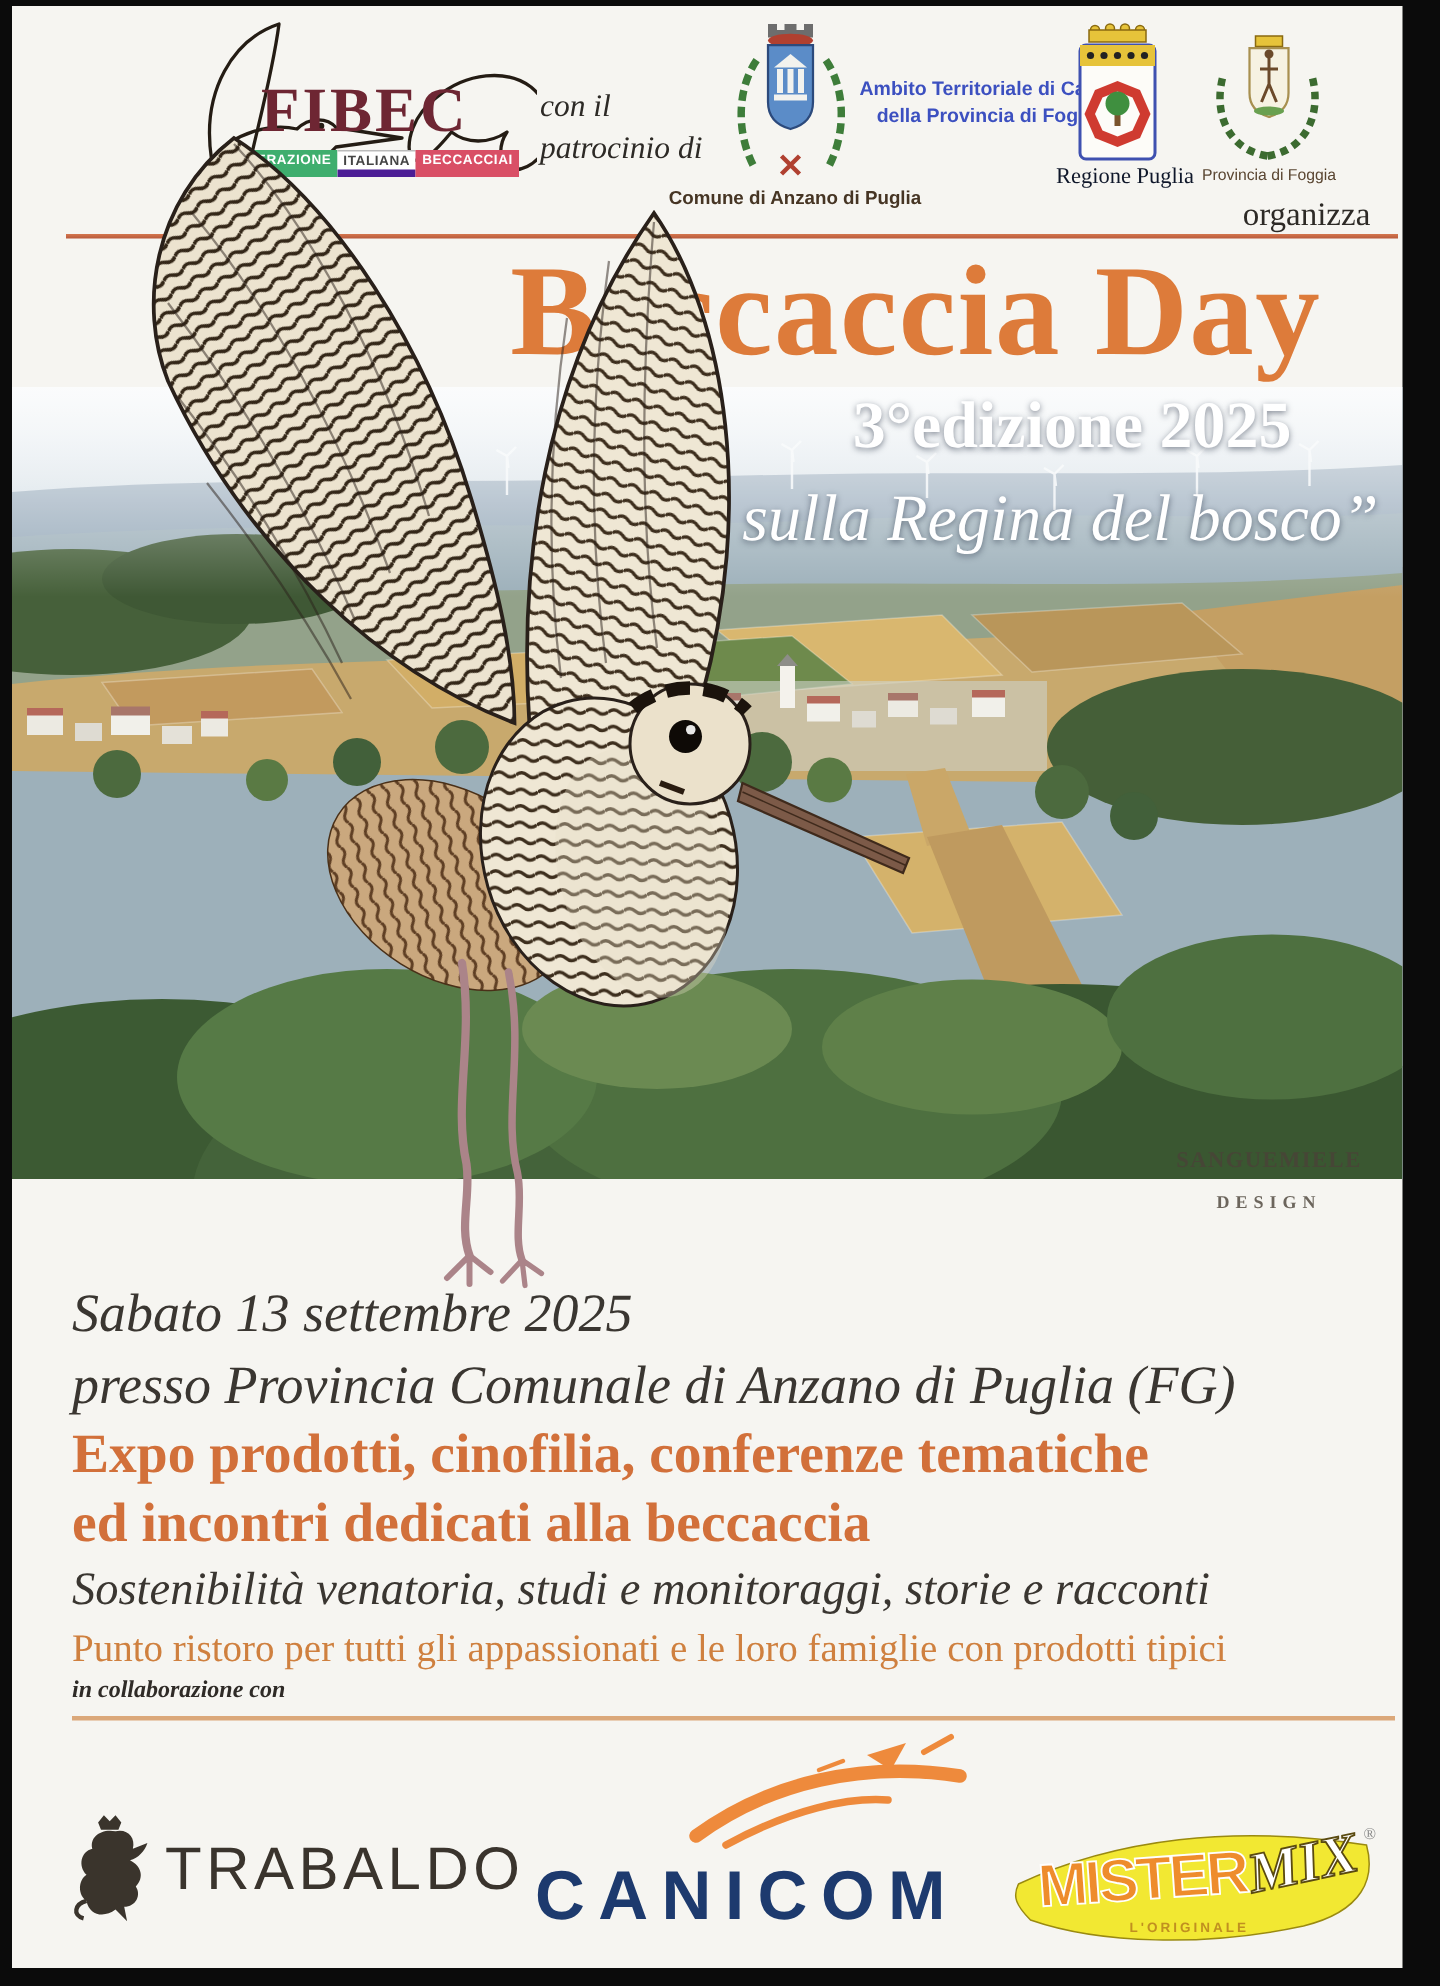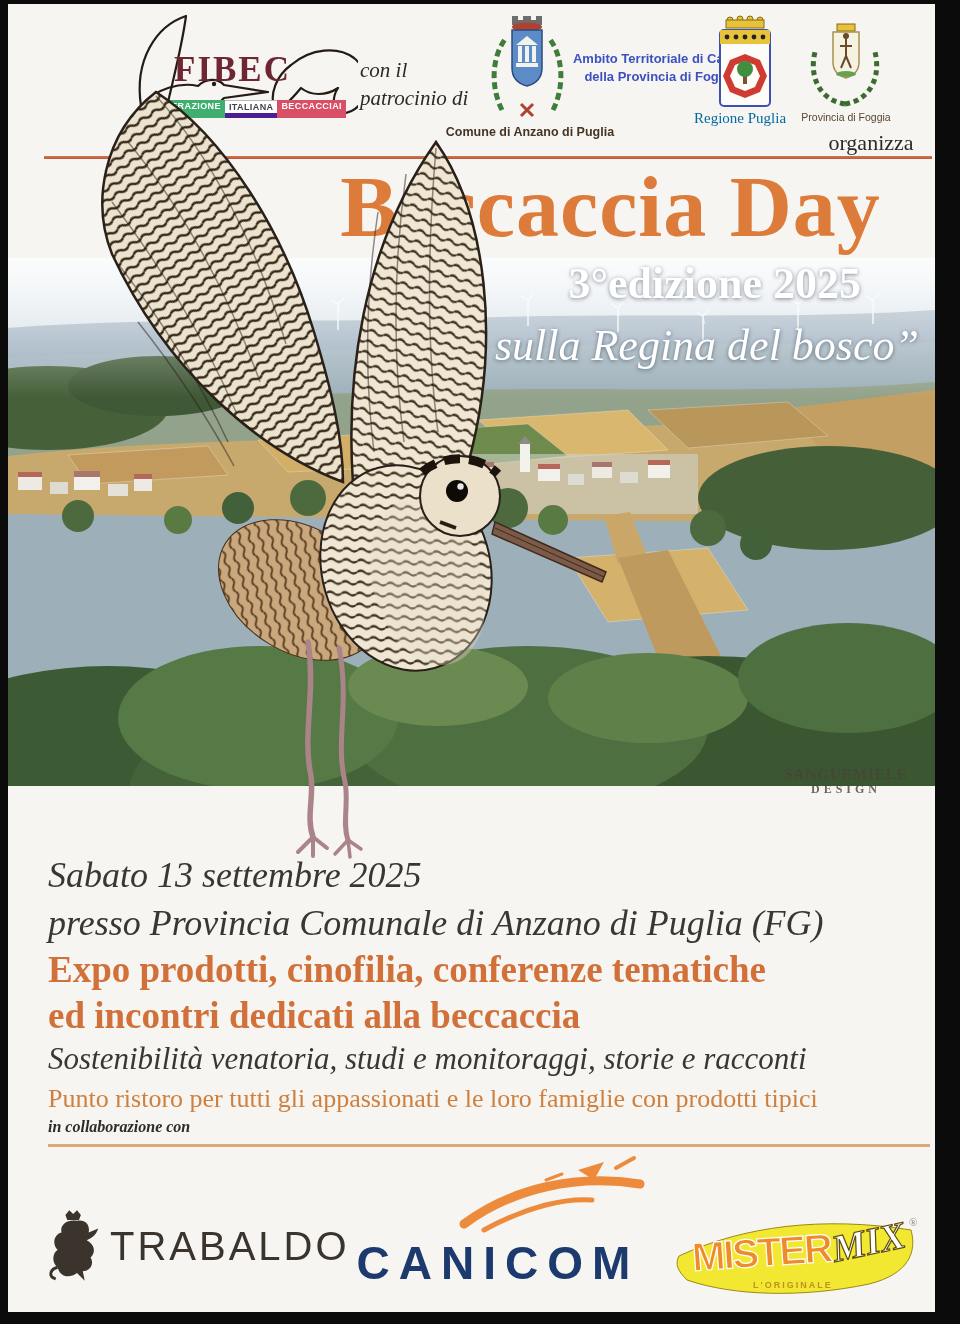--- a/index.html
+++ b/index.html
@@ -5,35 +5,35 @@
   html,body{margin:0;padding:0;}
   body{width:960px;height:1324px;background:#0b0b0b;position:relative;overflow:hidden;
        font-family:"Liberation Serif", serif;}
   .poster{position:absolute;left:8px;top:4px;width:927px;height:1308px;background:#f6f5f1;}
   .abs{position:absolute;}
 
   
   .fibec{left:78px;top:6px;width:272px;height:112px;}
   .fibec svg{position:absolute;left:0;top:0;}
   .fibec-name{position:absolute;left:88px;top:40px;font-family:"Liberation Serif",serif;
-              font-weight:bold;font-size:35px;color:#6e2633;letter-spacing:2px;}
+              font-weight:bold;font-size:42px;color:#6e2633;letter-spacing:2px;}
   .fibec-band{position:absolute;left:62px;top:90px;display:flex;font-family:"Liberation Sans",sans-serif;
               font-size:9px;font-weight:bold;letter-spacing:.4px;white-space:nowrap;}
   .fibec-band span{padding:1px 4px;}
   .chip-green{background:#3fae6e;color:#fff;}
   .chip-white{background:#fff;color:#444;border-top:1px solid #bbb;border-bottom:5px solid #4c1d95;}
   .chip-red{background:#d94f66;color:#fff;text-align:center;}
   .patronage{left:352px;top:52px;width:130px;font-style:italic;font-size:21px;color:#2d2a26;line-height:1.35;}
   .comune-crest{left:472px;top:8px;}
   .comune-caption{left:432px;top:121px;width:180px;text-align:center;font-family:"Liberation Sans",sans-serif;
                   font-size:12.5px;font-weight:bold;color:#463524;}
   .ambito{left:563px;top:46px;width:180px;text-align:center;font-family:"Liberation Sans",sans-serif;
           font-size:13px;font-weight:bold;color:#3c50c0;line-height:1.4;}
   .regione-crest{left:708px;top:10px;}
-  .regione-caption{left:686px;top:106px;width:102px;text-align:left;font-size:15px;color:#0369a1;}
+  .regione-caption{left:686px;top:106px;width:102px;text-align:right;font-size:15px;color:#0f172a;}
   .provincia-crest{left:795px;top:12px;}
   .provincia-caption{left:792px;top:107px;width:92px;text-align:center;font-family:"Liberation Sans",sans-serif;
                      font-size:10.5px;color:#5a4632;}
   .organizza{left:808px;top:126px;width:110px;text-align:center;font-size:22px;color:#2d2a26;}
   .header-rule{left:36px;top:152px;width:888px;height:3px;
                background:linear-gradient(#d4764e,#b85a3c);}
 
   .big-title{left:290px;top:160px;width:625px;text-align:center;font-size:86px;font-weight:600;
              color:#dd7b3a;letter-spacing:1px;line-height:1;}
 
@@ -42,21 +42,21 @@
   .photo svg{position:absolute;left:0;top:0;}
   .edition{position:absolute;right:74px;top:0;font-size:44px;font-weight:bold;color:#fff;
            text-shadow:0 1px 4px rgba(30,40,60,.55);}
   .tagline{position:absolute;right:16px;top:62px;font-size:44px;font-style:italic;color:#fff;
            text-shadow:0 1px 4px rgba(30,40,60,.55);}
 
   .bird{left:0;top:78px;pointer-events:none;}
 
   .watermark{left:762px;top:762px;width:152px;text-align:center;color:#4a4238;opacity:.8;line-height:1.15;}
   .wm1{font-weight:bold;font-size:15px;letter-spacing:1px;}
-  .wm2{font-weight:bold;font-size:12px;letter-spacing:4px;}
+  .wm2{font-weight:bold;font-size:12px;letter-spacing:4px;margin-top:12px;}
 
   
   .t-date{left:40px;top:850px;font-style:italic;font-size:36px;color:#3a3631;}
   .t-venue{left:40px;top:898px;font-style:italic;font-size:36px;color:#3a3631;}
   .t-head1{left:40px;top:944px;font-weight:bold;font-size:37px;color:#d2703a;}
   .t-head2{left:40px;top:990px;font-weight:bold;font-size:37px;color:#d2703a;}
   .t-sub{left:40px;top:1037px;font-style:italic;font-size:31px;color:#3a3631;}
   .t-food{left:40px;top:1080px;font-size:26px;color:#cf803f;}
   .t-collab{left:40px;top:1114px;font-weight:bold;font-style:italic;font-size:16px;color:#2f2b27;}
   .bottom-rule{left:40px;top:1140px;width:882px;height:3px;background:#dba87a;}

